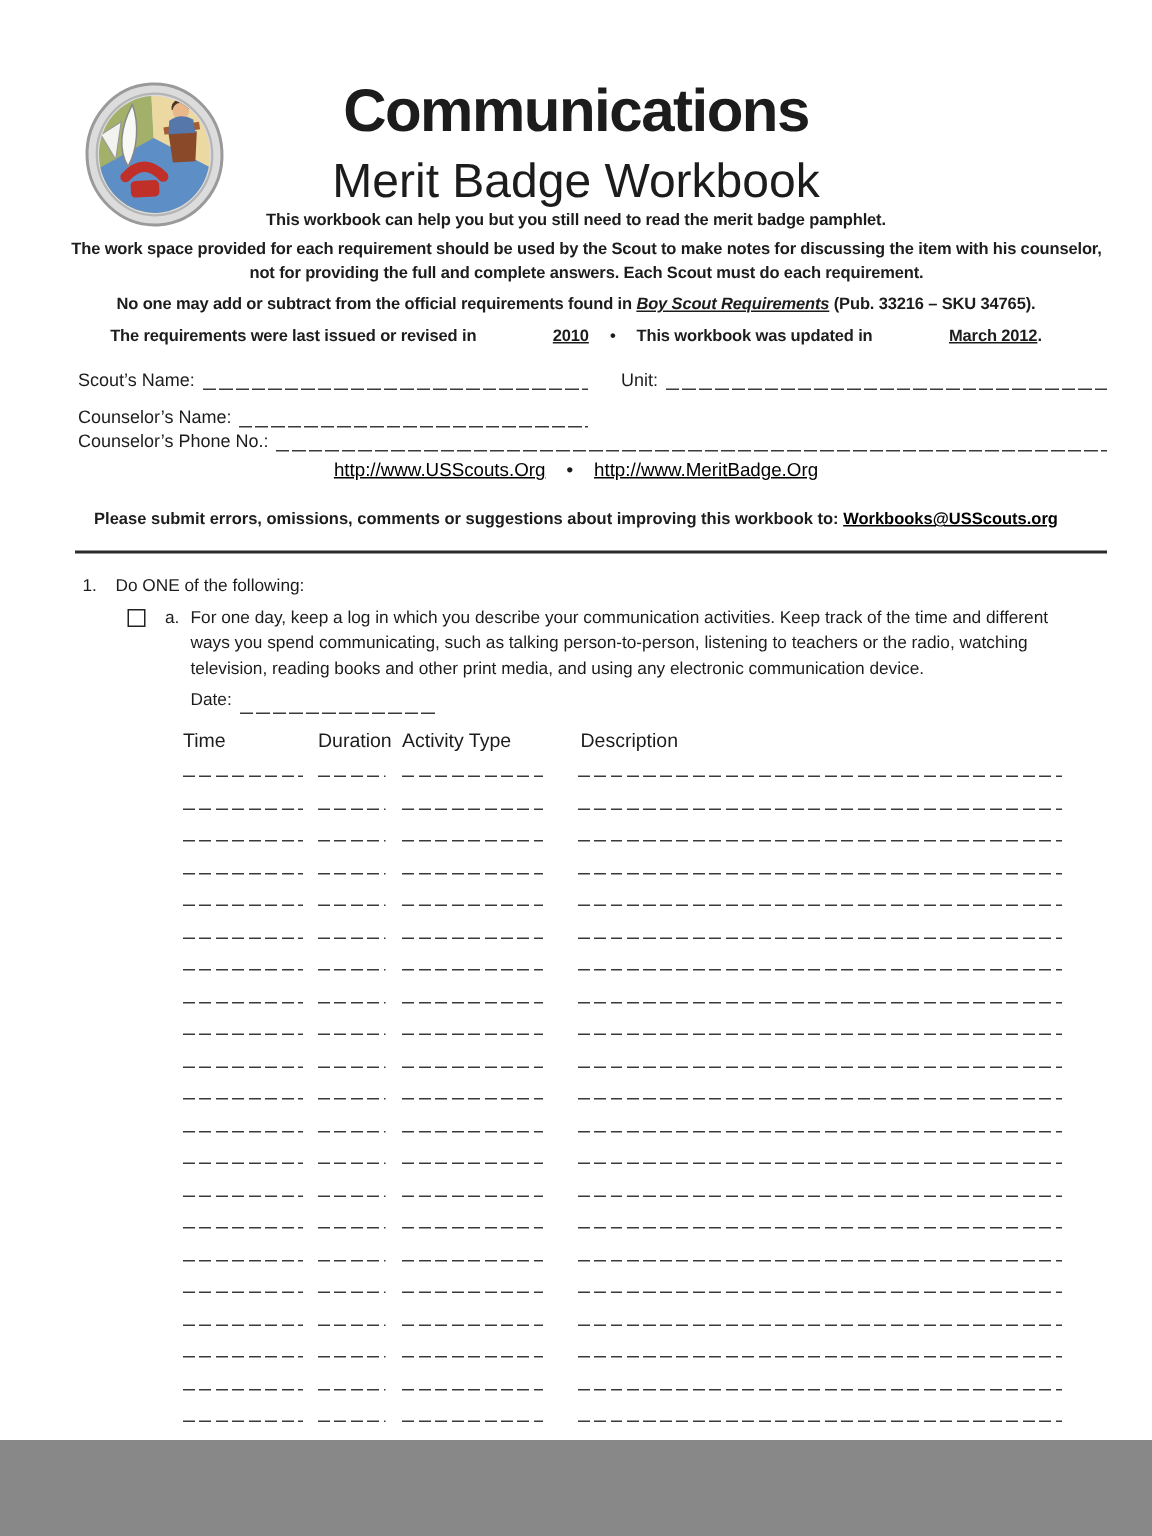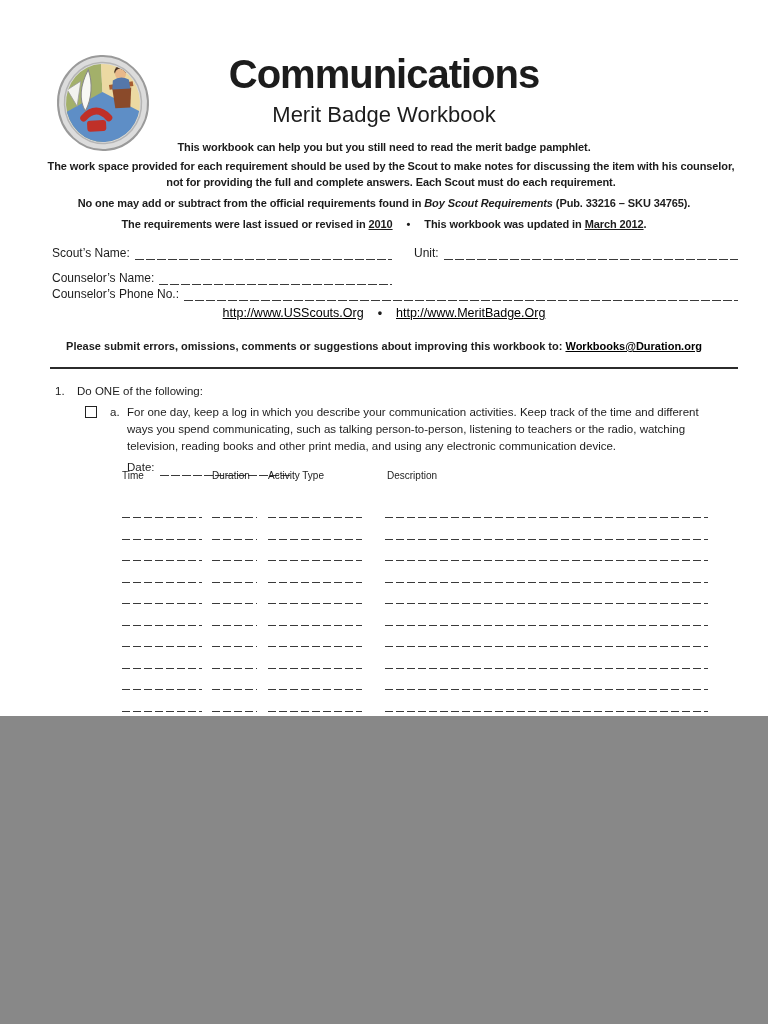--- a/index.html
+++ b/index.html
@@ -1,40 +1,40 @@
 <!DOCTYPE html>
 <html><head>
 <meta charset="utf-8">
 <style>
   * { margin: 0; padding: 0; box-sizing: border-box; }
   html, body { background: #888; }
   #page {
     position: relative;
     width: 768px;
-    height: 716px;
+    height: 960px;
     margin: 0 auto;
     background: #ffffff;
     font-family: "Liberation Sans", sans-serif;
     color: #1c1c1c;
     overflow: hidden;
   }
   .abs { position: absolute; }
   .center { left: 0; right: 0; text-align: center; }
 
   
   #badge { left: 56px; top: 54px; width: 94px; height: 98px; transform: rotate(-3deg); }
   #title { top: 52px; font-size: 40px; font-weight: bold; letter-spacing: -1px; }
-  #subtitle { top: 102px; font-size: 22px; font-weight: normal; }
+  #subtitle { top: 102px; font-size: 32px; font-weight: normal; }
   .note { font-size: 11px; font-weight: bold; letter-spacing: -0.1px; line-height: 16px; }
   #tagline { top: 139px; }
   #workspace-note { top: 158px; left: 44px; right: 30px; }
   #requirements-note { top: 195px; }
   #revision-note { top: 216px; }
-  .book-title { font-weight: bold; font-style: italic; }
-  .u { text-decoration: underline; }
+  .book-title { font-weight: bold; font-style: italic; text-decoration: underline; }
+  .u { text-decoration: underline; margin-left: 48px; }
   .sep-bullet { display: inline-block; margin: 0 14px; font-weight: bold; }
 
   
   .id-row { left: 52px; width: 686px; display: flex; font-size: 12px; line-height: 16px; }
   #id-row-1 { top: 245px; text-align: center; }
   #id-row-2 { top: 270px; flex-direction: column; }
   .id-left { width: 340px; display: flex; margin-right: 22px; }
   .id-right { flex: 1; display: flex; }
   .id-label { white-space: nowrap; }
   .wline {
@@ -55,21 +55,21 @@
   .req-text { font-size: 11.5px; line-height: 17.2px; }
   #req1-number { top: 383px; left: 55px; }
   #req1-prompt { top: 383px; left: 77px; }
   #item-a-checkbox { top: 406px; left: 85px; width: 12px; height: 12px; border: 1.3px solid #222; background: #fff; }
   #item-a-letter { top: 404px; left: 110px; }
   #item-a-text { top: 404px; left: 127px; width: 576px; }
   #date-row { top: 461px; left: 127px; display: flex; font-size: 11.5px; }
   #date-row .wline { flex: none; width: 132px; }
 
   
-  .th { top: 470px; font-size: 10px; }
+  .th { top: 486px; font-size: 13px; }
   #th-time { left: 122px; }
   #th-duration { left: 212px; }
   #th-activity { left: 268px; }
   #th-description { left: 387px; }
 
   #log-rows { top: 497px; left: 122px; width: 586px; }
   .log-row { display: flex; height: 21.5px; }
   .cell {
     background-image: repeating-linear-gradient(90deg, #3a3a3a 0 8px, transparent 8px 11px);
     background-size: 100% 1.2px; background-position: 0 bottom; background-repeat: no-repeat;
@@ -138,21 +138,21 @@
     <div class="id-right">
       <span class="id-label">Counselor’s Phone No.:</span>
       <span class="wline"></span>
     </div>
   </div>
 
   <div id="links-row" class="abs center">
     <span class="link">http://www.USScouts.Org</span><span class="sep-bullet">•</span><span class="link">http://www.MeritBadge.Org</span>
   </div>
   <div id="feedback-row" class="abs center">
-    <span>Please submit errors, omissions, comments or suggestions about improving this workbook to: </span><span class="link">Workbooks@Duration.org</span>
+    <span>Please submit errors, omissions, comments or suggestions about improving this workbook to: </span><span class="link">Workbooks@USScouts.org</span>
   </div>
 
   <div id="divider" class="abs"></div>
 
   <span id="req1-number" class="abs req-text">1.</span>
   <span id="req1-prompt" class="abs req-text">Do ONE of the following:</span>
 
   <div id="item-a-checkbox" class="abs"></div>
   <span id="item-a-letter" class="abs req-text">a.</span>
   <div id="item-a-text" class="abs req-text">For one day, keep a log in which you describe your communication activities.  Keep track of the time and different ways you spend communicating, such as talking person-to-person, listening to teachers or the radio, watching television, reading books and other print media, and using any electronic communication device.</div>

